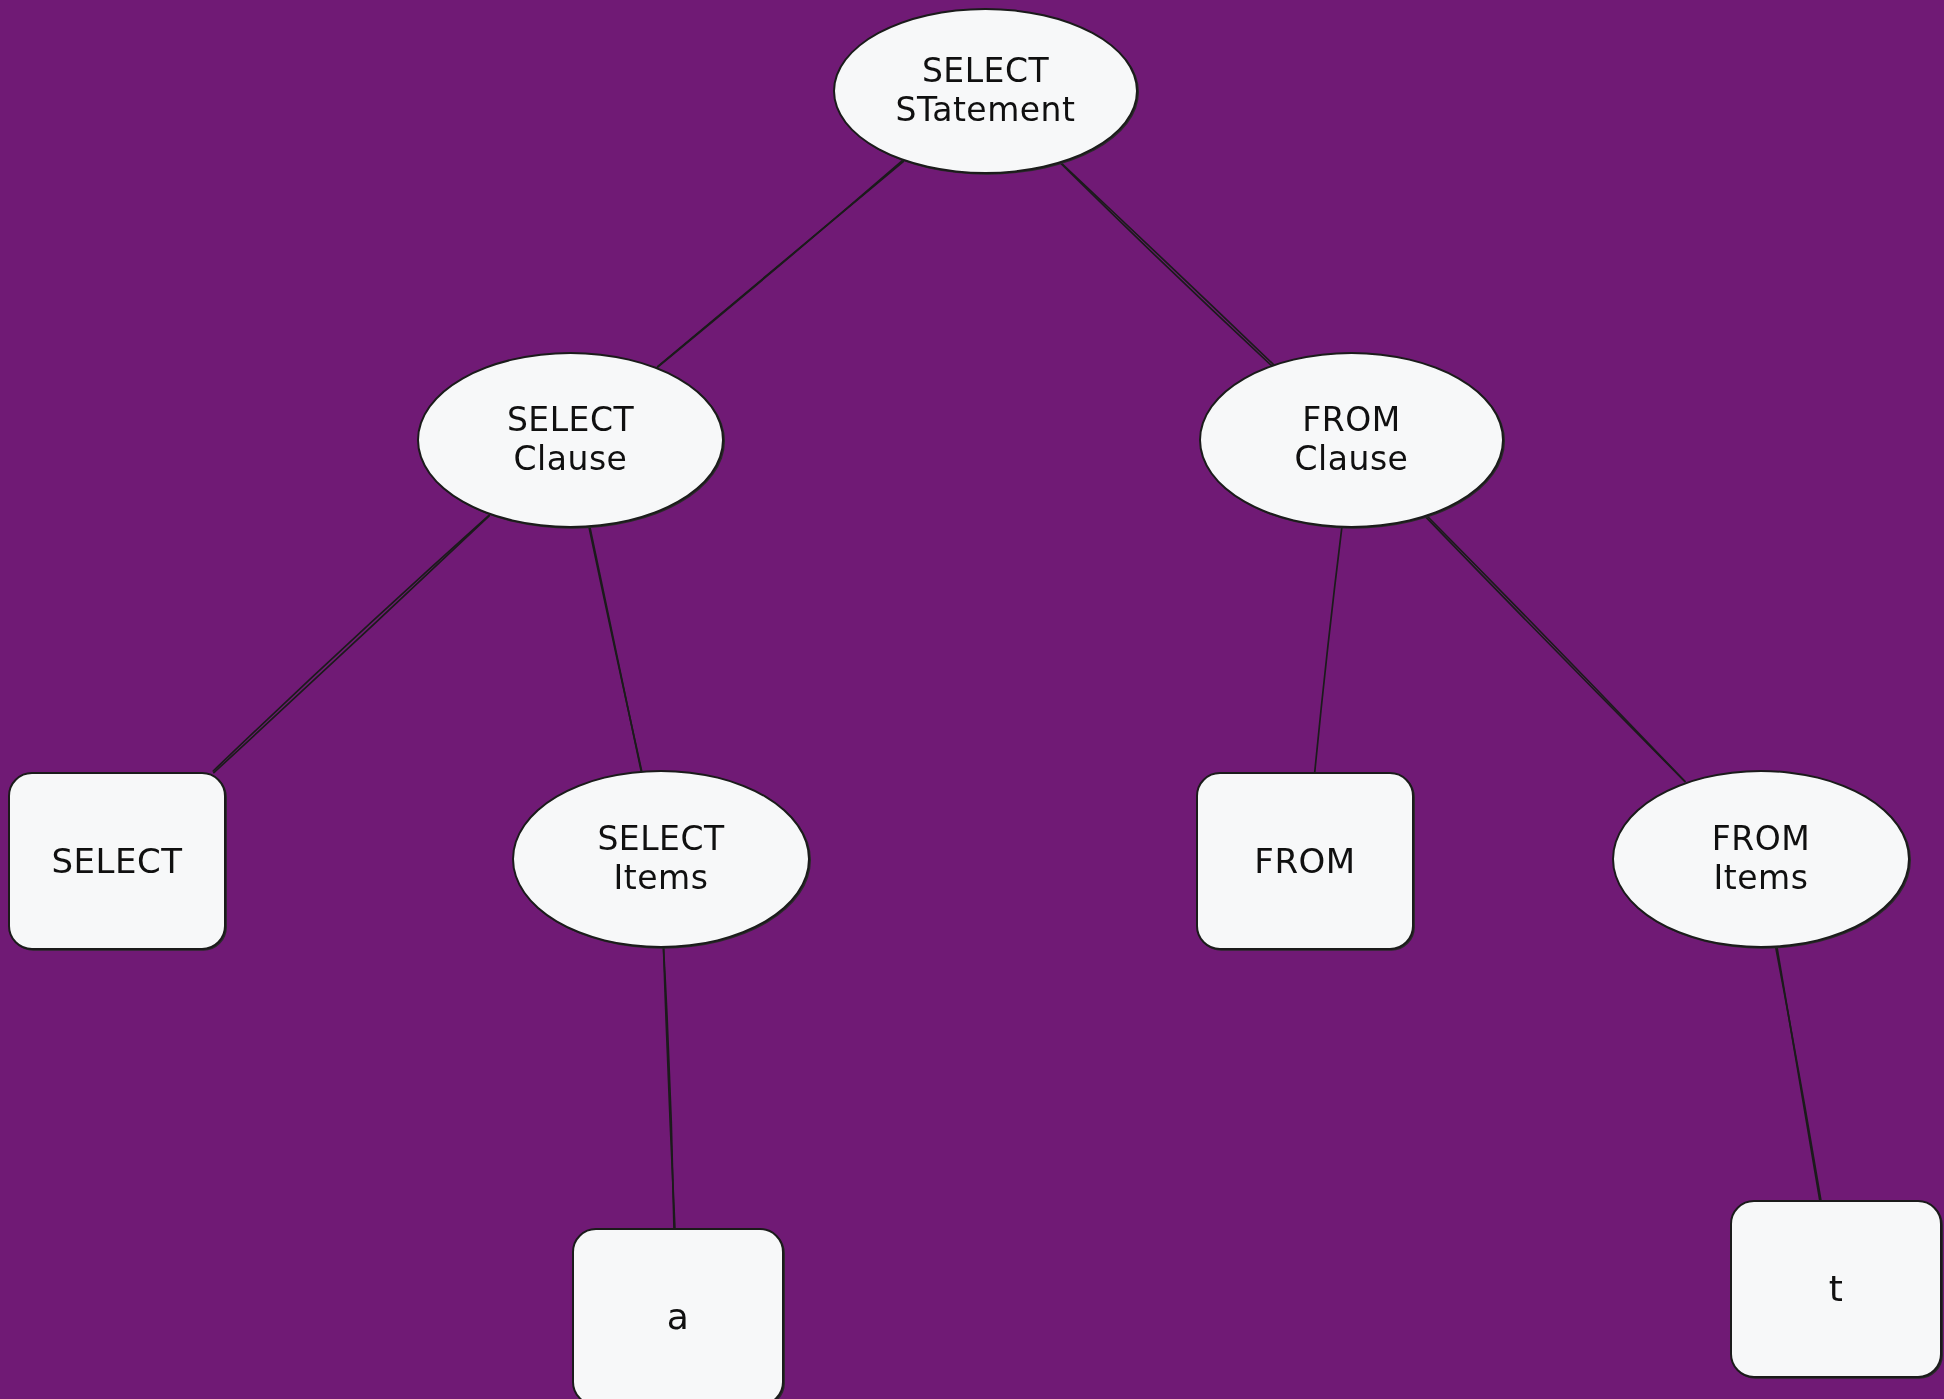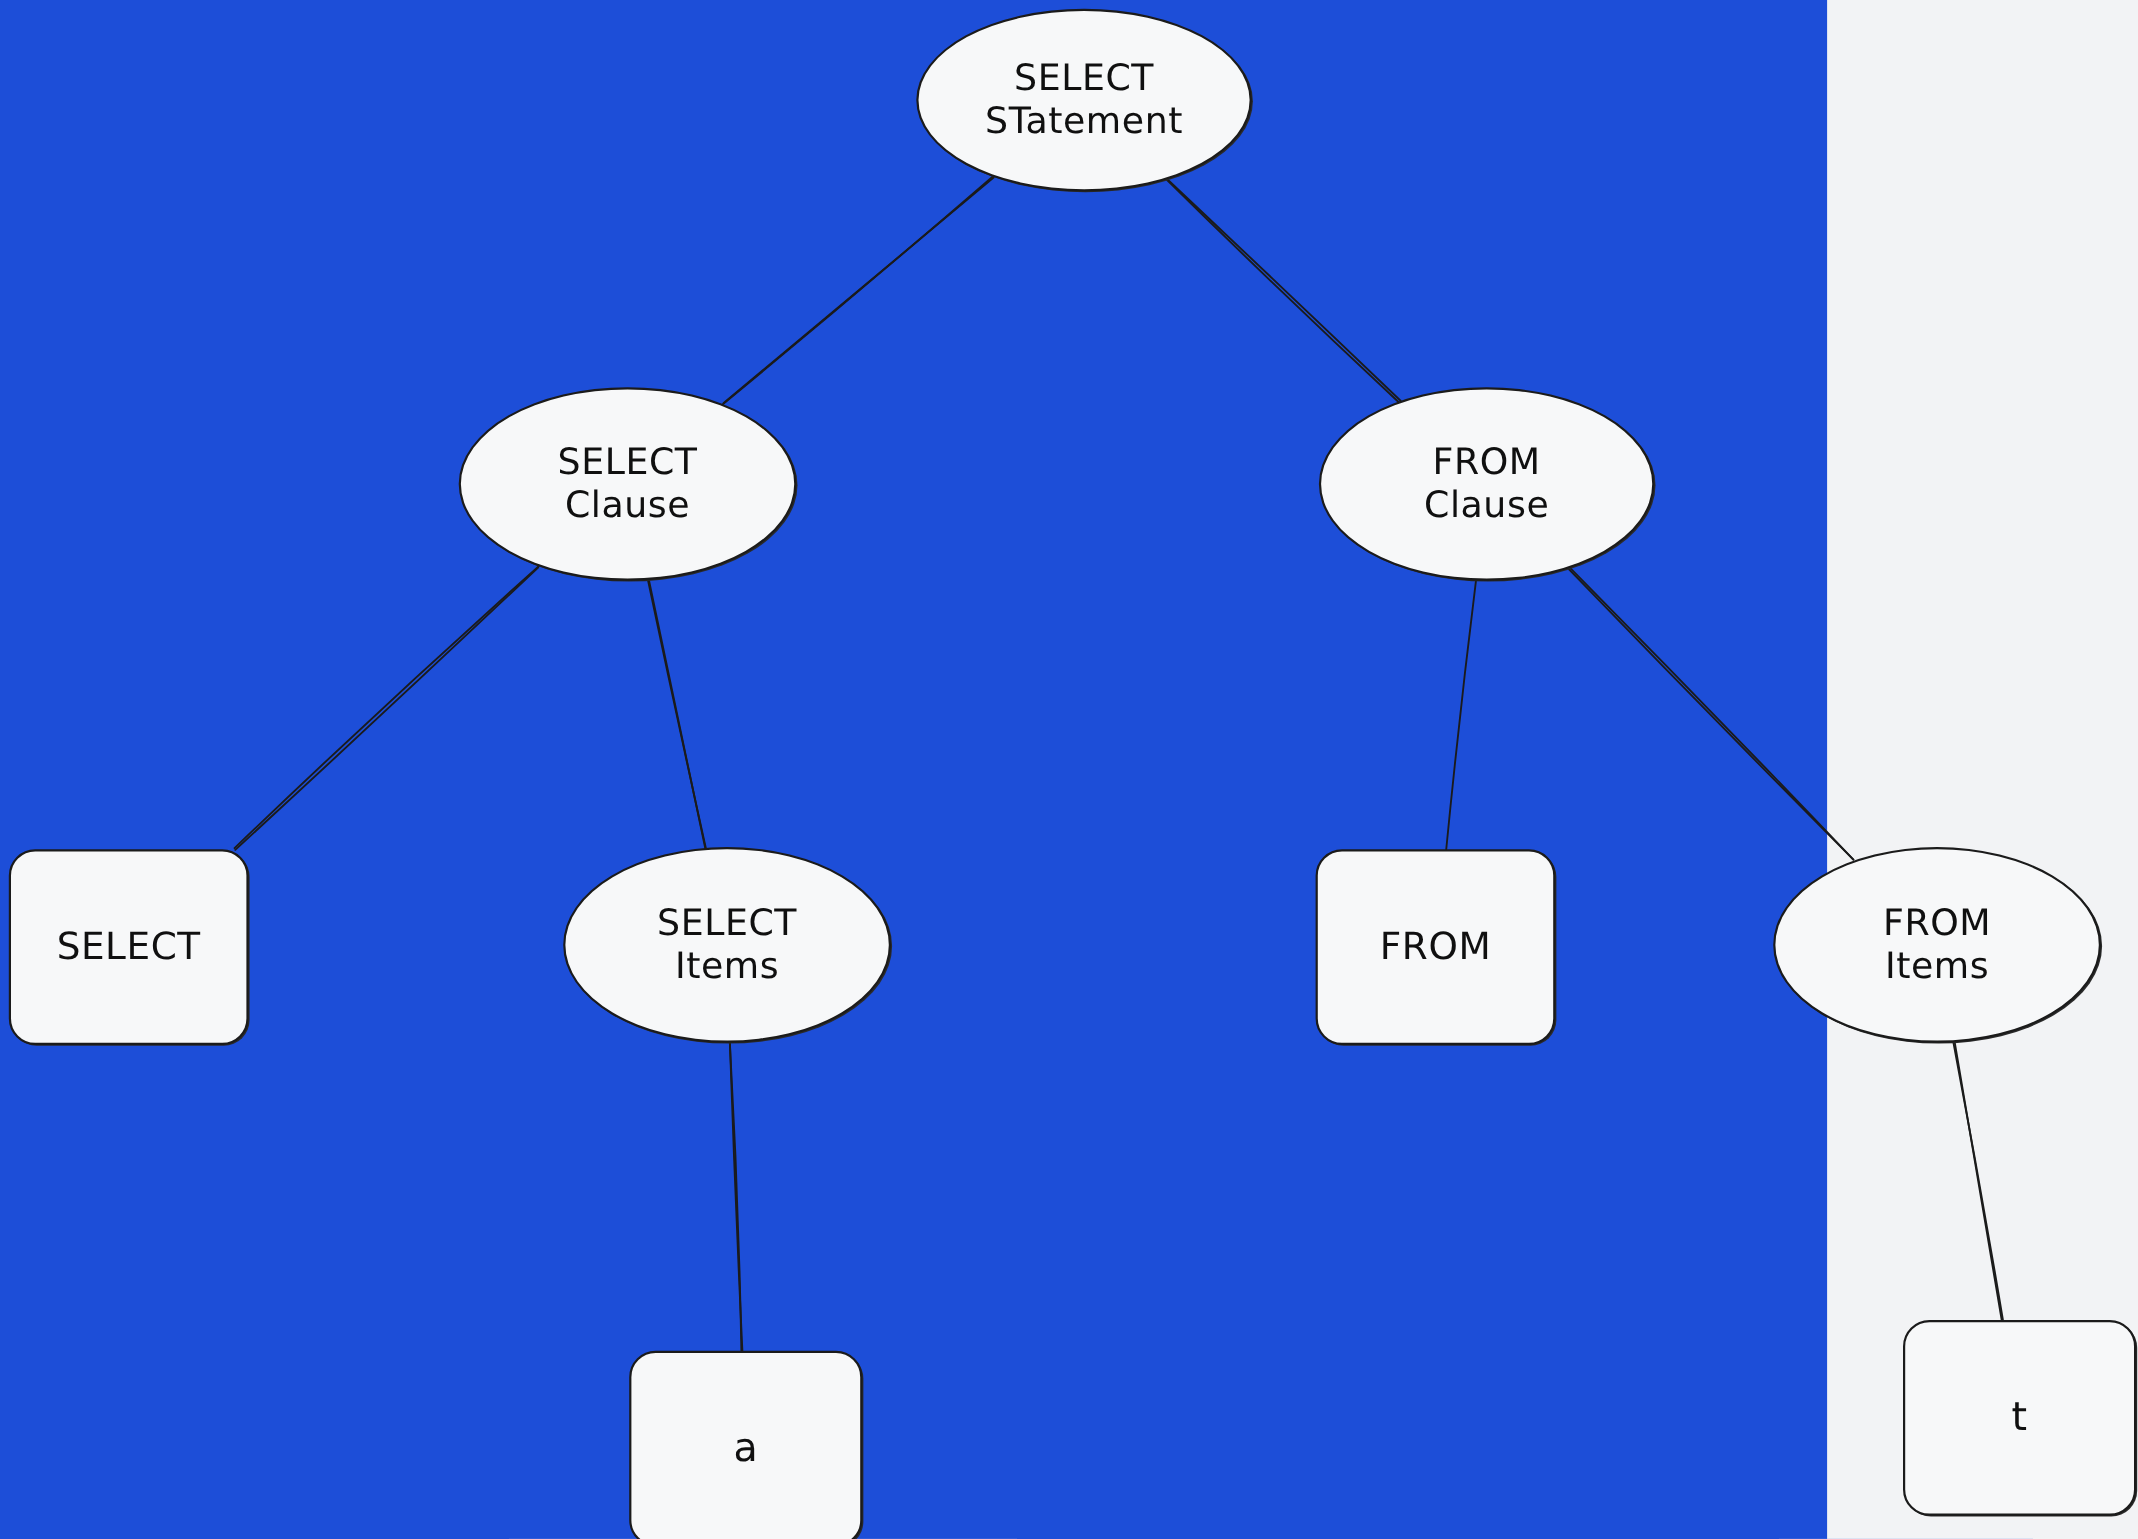--- a/index.html
+++ b/index.html
@@ -8,23 +8,23 @@
   }
   body {
     width: 1944px;
     height: 1399px;
     background: #f2f3f5;
     font-family: "DejaVu Sans", sans-serif;
     overflow: hidden;
   }
   #canvas {
     position: relative;
-    width: 1661px;
+    width: 1944px;
     height: 1399px;
-    background: #1d4ed8;
+    background: #701a75;
   }
   #edges {
     position: absolute;
     left: 0;
     top: 0;
     width: 1944px;
     height: 1399px;
     pointer-events: none;
   }
   .node {

